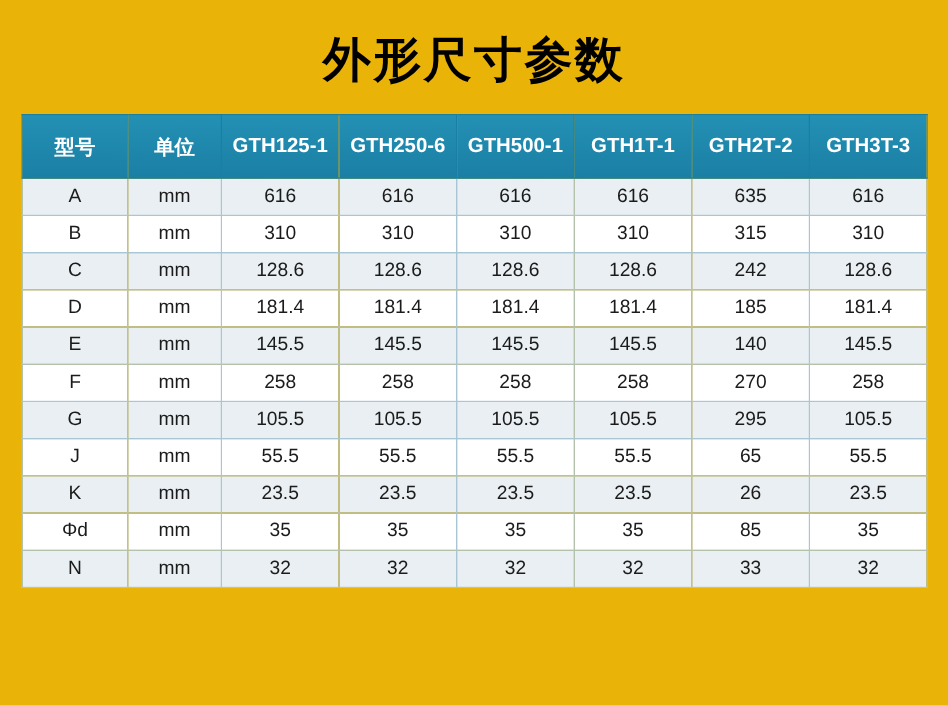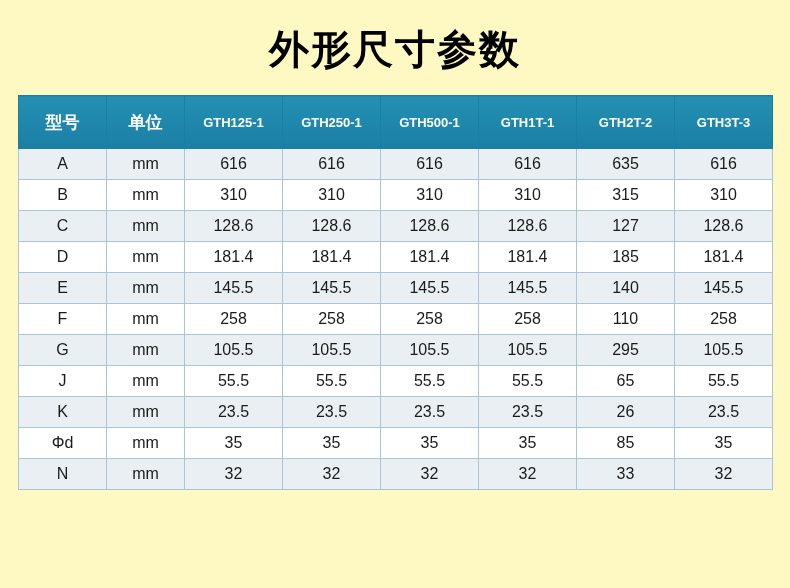--- a/index.html
+++ b/index.html
@@ -10,21 +10,21 @@
   body {
     width: 790px;
     height: 588px;
     font-family: "Liberation Sans", "DejaVu Sans", sans-serif;
     overflow: hidden;
   }
   .page {
     width: 790px;
     height: 588px;
     position: relative;
-    background: #fef9c3;
+    background: #eab308;
   }
   .title {
     text-align: center;
     font-size: 40px;
     font-weight: bold;
     color: #000000;
     letter-spacing: 2px;
     padding-top: 22px;
     padding-bottom: 18px;
     font-family: "DejaVu Sans", "Liberation Sans", sans-serif;
@@ -45,21 +45,21 @@
     color: #1b1b1b;
     height: 30px;
     padding: 0;
     overflow: hidden;
     white-space: nowrap;
   }
   table.spec thead th {
     background: linear-gradient(180deg, #2390b4 0%, #1b7fa4 100%);
     color: #ffffff;
     font-weight: bold;
-    font-size: 13px;
+    font-size: 17px;
     height: 52px;
     border: 1px solid #1b7fa4;
   }
   table.spec thead th.narrow {
     font-size: 17px;
   }
   tbody tr.odd td {
     background: #e9eff2;
   }
   tbody tr.even td {
@@ -89,21 +89,21 @@
         <col class="c-val">
         <col class="c-val">
         <col class="c-val">
         <col class="c-val">
       </colgroup>
       <thead>
         <tr>
           <th class="narrow">型号</th>
           <th class="narrow">单位</th>
           <th>GTH125-1</th>
-          <th>GTH250-1</th>
+          <th>GTH250-6</th>
           <th>GTH500-1</th>
           <th>GTH1T-1</th>
           <th>GTH2T-2</th>
           <th>GTH3T-3</th>
         </tr>
       </thead>
       <tbody>
         <tr class="odd">
           <td class="label">A</td>
           <td>mm</td>
@@ -124,21 +124,21 @@
           <td>315</td>
           <td>310</td>
         </tr>
         <tr class="odd">
           <td class="label">C</td>
           <td>mm</td>
           <td>128.6</td>
           <td>128.6</td>
           <td>128.6</td>
           <td>128.6</td>
-          <td>127</td>
+          <td>242</td>
           <td>128.6</td>
         </tr>
         <tr class="even">
           <td class="label">D</td>
           <td>mm</td>
           <td>181.4</td>
           <td>181.4</td>
           <td>181.4</td>
           <td>181.4</td>
           <td>185</td>
@@ -154,21 +154,21 @@
           <td>140</td>
           <td>145.5</td>
         </tr>
         <tr class="even">
           <td class="label">F</td>
           <td>mm</td>
           <td>258</td>
           <td>258</td>
           <td>258</td>
           <td>258</td>
-          <td>110</td>
+          <td>270</td>
           <td>258</td>
         </tr>
         <tr class="odd">
           <td class="label">G</td>
           <td>mm</td>
           <td>105.5</td>
           <td>105.5</td>
           <td>105.5</td>
           <td>105.5</td>
           <td>295</td>

